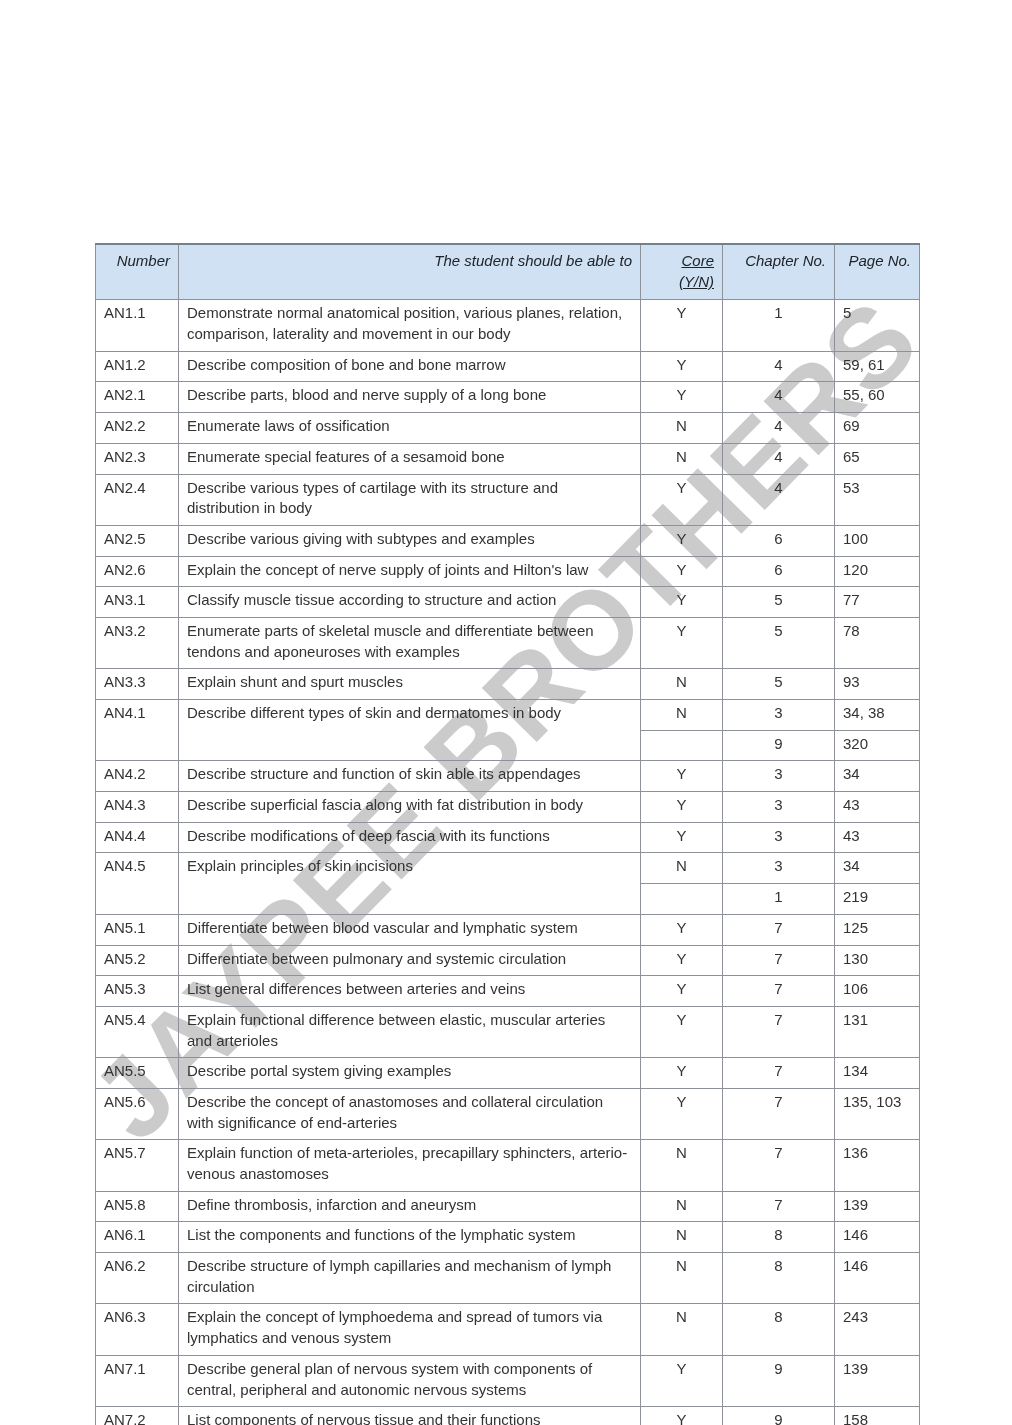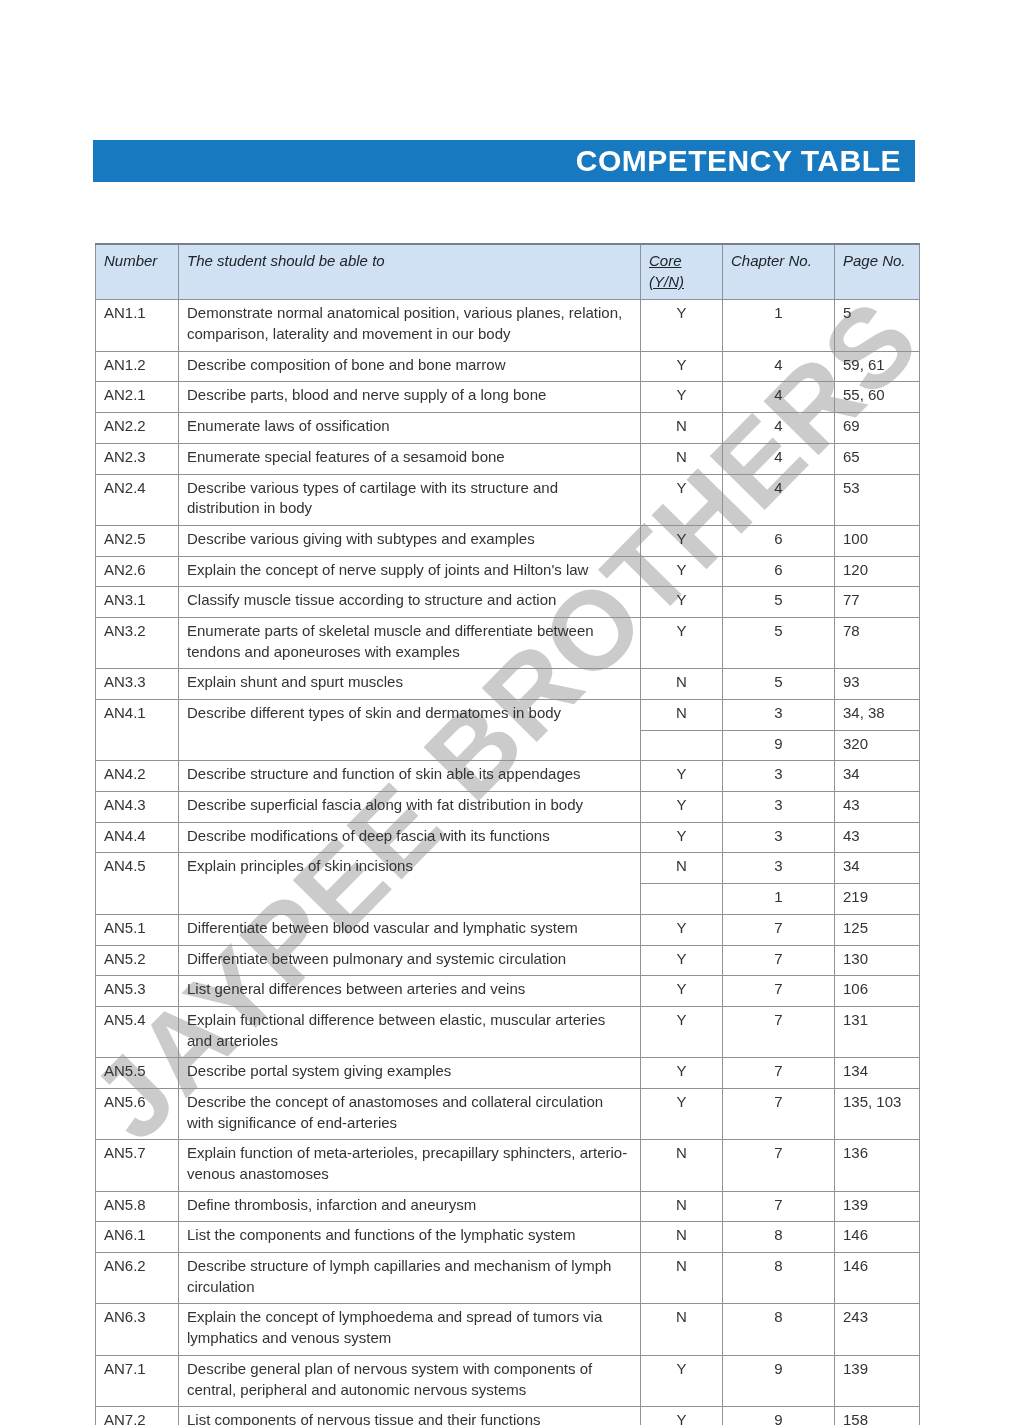--- a/index.html
+++ b/index.html
@@ -75,21 +75,21 @@
     border: 1px solid var(--border-gray, #8d9299);
     vertical-align: top;
     box-sizing: border-box;
     line-height: 1.38;
   }
   table.competency th {
     background: var(--header-bg, #cfe1f2);
     font-style: italic;
     font-weight: 400;
     color: #20242b;
-    text-align: left;
+    text-align: right;
     padding: 6px 8px 7px 8px;
     border-top: 2px solid #72808f;
   }
   th.col-core { text-align: center; padding-left: 2px; padding-right: 2px; text-decoration: underline; }
   td { padding: 3px 8px 6px 8px; }
   td.col-num  { }
   td.col-desc { }
   td.col-core { text-align: center; }
   td.col-ch   { text-align: center; }
   td.col-pg   { text-align: left; }
@@ -100,23 +100,20 @@
   col.c-pg   { width: 85px; }
   tr.subrow td { height: 27px; }
 </style>
 </head>
 <body>
 
 <div class="page">
 
   <div class="watermark">JAYPEE BROTHERS</div>
 
-  <div class="banner">
-    <span class="banner-title">COMPETENCY TABLE</span>
-  </div>
 
   <div class="table-wrap">
     <table class="competency">
       <colgroup>
         <col class="c-num">
           <col class="c-desc">
           <col class="c-core">
           <col class="c-ch">
           <col class="c-pg">
       </colgroup>

